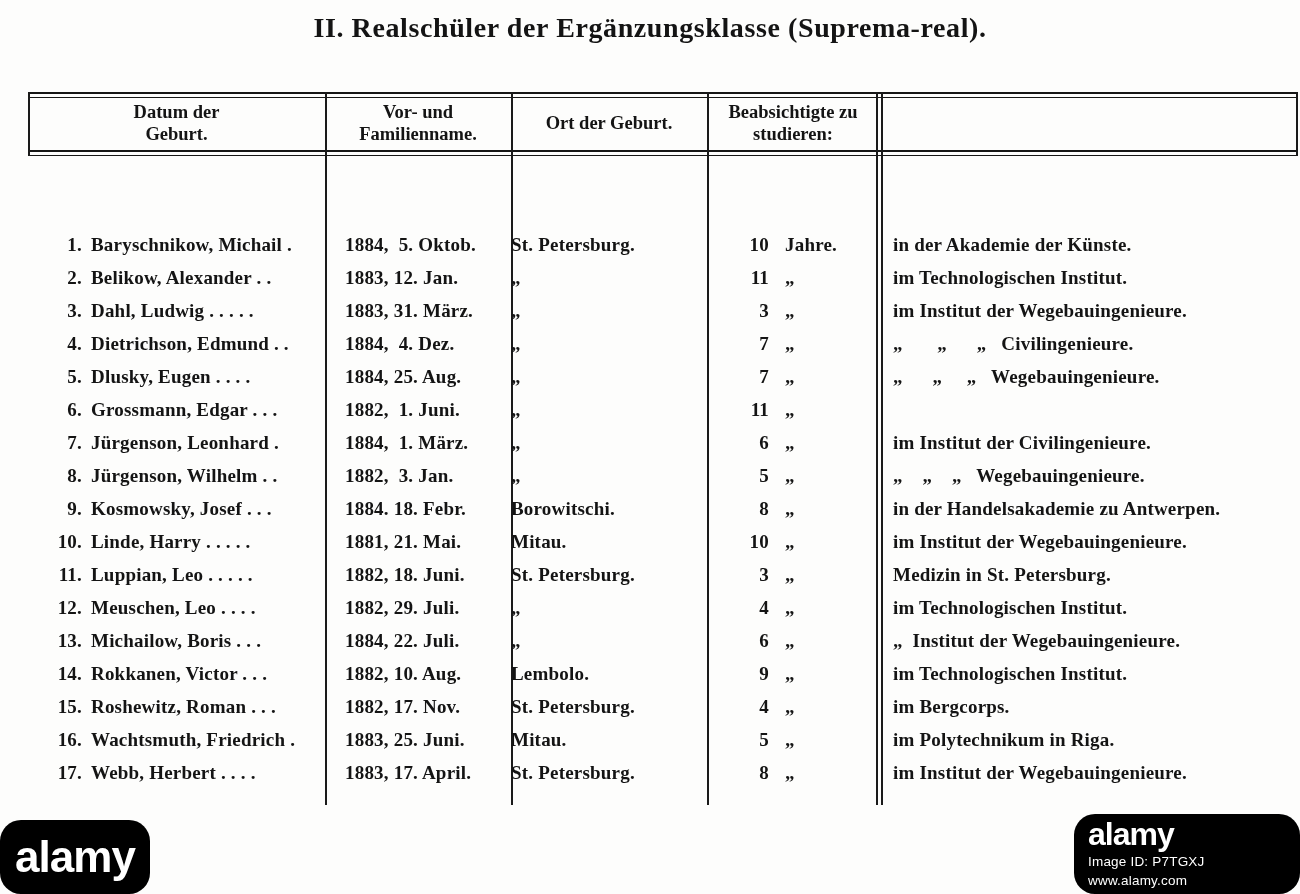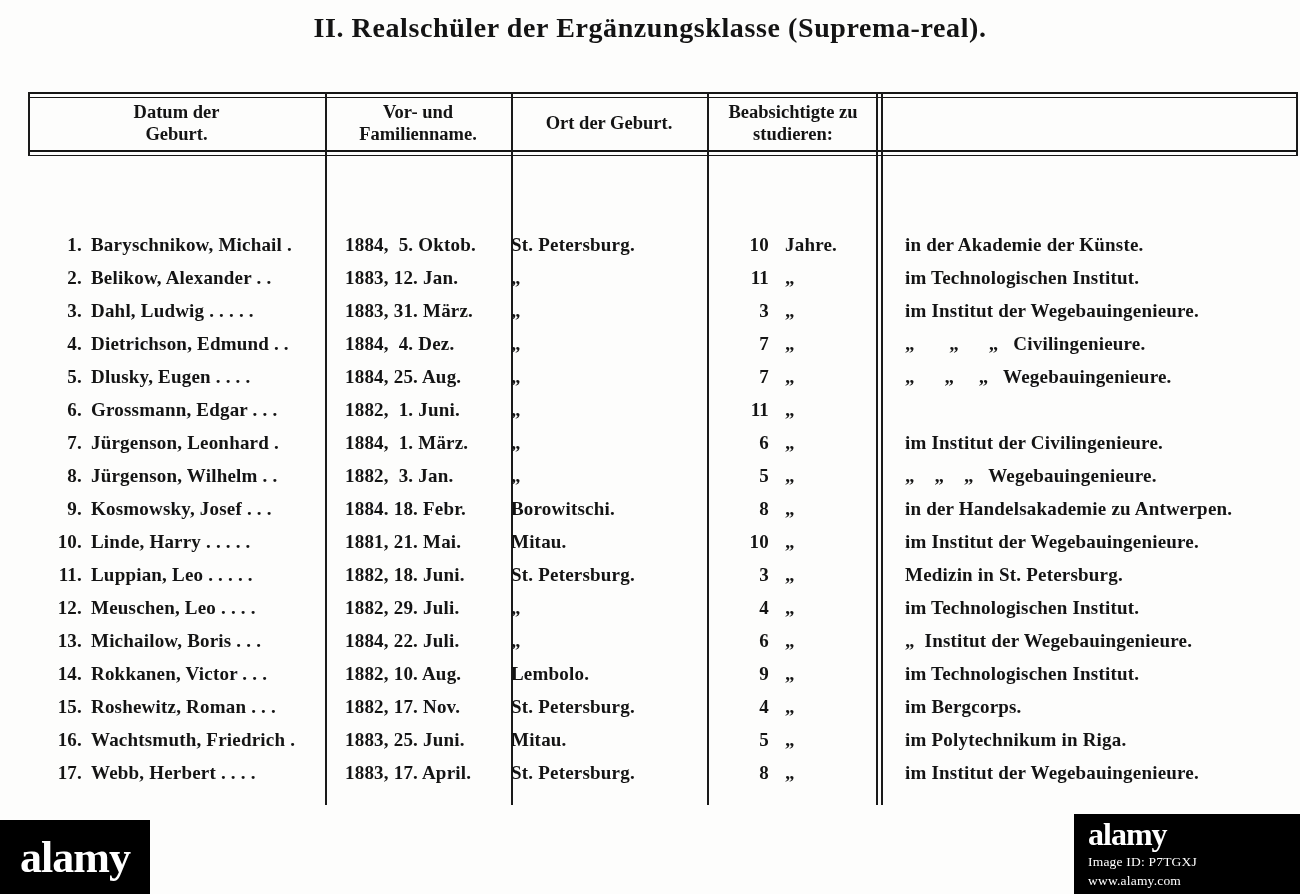--- a/index.html
+++ b/index.html
@@ -39,23 +39,23 @@
     font-size:19px;font-weight:bold;letter-spacing:.2px;
   }
   .cell{overflow:hidden;white-space:nowrap;}
   .c-name{display:flex;align-items:baseline;padding-left:14px;}
   .num{width:40px;text-align:right;margin-right:9px;flex:none;}
   .c-date{padding-left:20px;white-space:pre;}
   .c-place{text-align:left;}
   .c-petri{display:flex;align-items:baseline;}
   .years{width:62px;text-align:right;flex:none;}
   .unit{margin-left:16px;}
-  .c-study{padding-left:26px;white-space:pre;}
-  
-  .wm{position:absolute;background:#000;color:#fff;font-family:Liberation Serif, serif;box-sizing:border-box;}
+  .c-study{padding-left:14px;white-space:pre;}
+  
+  .wm{position:absolute;background:#000;color:#fff;font-family:Liberation Sans, sans-serif;box-sizing:border-box;border-radius:21px;}
   .wm-left{left:0;bottom:0;width:150px;height:74px;display:flex;align-items:center;justify-content:center;}
   .brand{font-weight:bold;letter-spacing:-1px;}
   .wm-left .brand{font-size:44px;}
   .wm-right{right:0;bottom:0;width:226px;height:80px;padding:4px 0 0 14px;}
   .wm-right .brand{font-size:32px;display:block;line-height:1.05;}
   .wm-meta{display:block;font-size:13.5px;line-height:1.45;letter-spacing:.2px;}
 </style>
 </head>
 <body>
 

